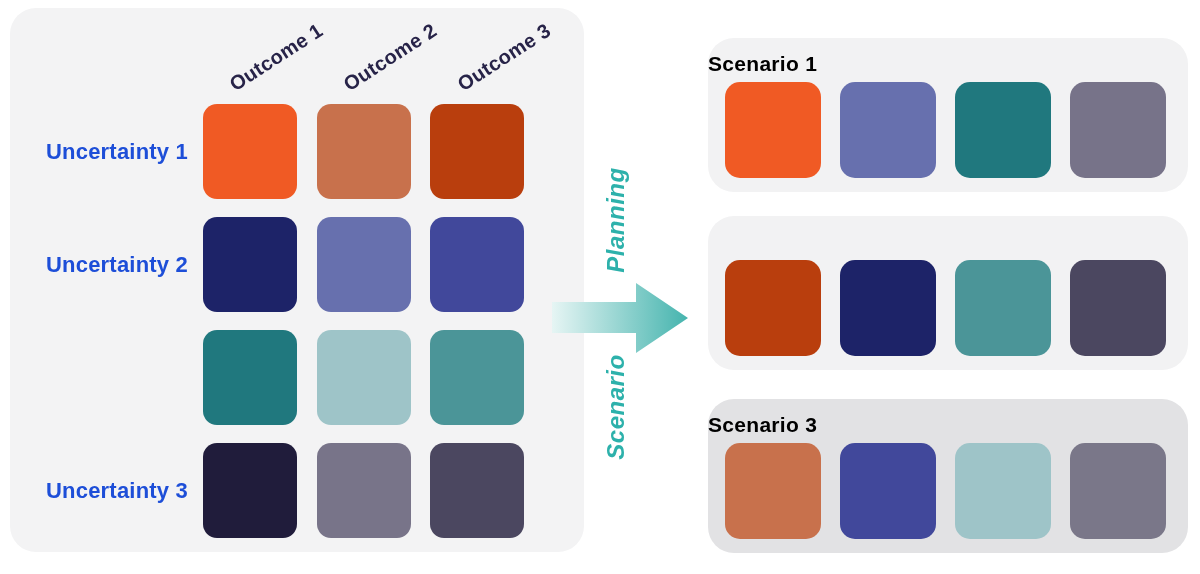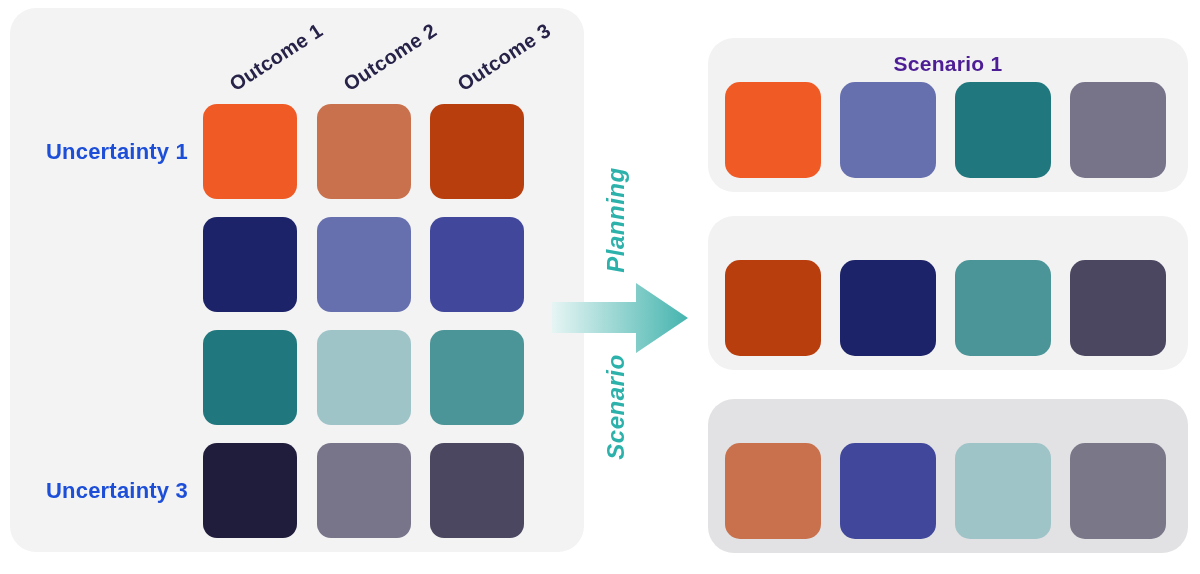--- a/index.html
+++ b/index.html
@@ -58,40 +58,41 @@
   }
 
   
   .scenario-card {
     position: absolute; left: 708px; width: 480px; height: 154px;
     border-radius: 26px;
   }
   .card0 { top: 38px; } .card1 { top: 216px; } .card2 { top: 399px; }
   .scenario-title {
     position: absolute; top: 14px; left: 0; width: 100%;
-    text-align: center; font-size: 21px; font-weight: 700;
-    color: #4c1d95; letter-spacing: 0.3px;
+    text-align: left; font-size: 21px; font-weight: 700;
+    color: #000000; letter-spacing: 0.3px;
   }
   .swatch {
     position: absolute; top: 44px; width: 96px; height: 96px; border-radius: 15px;
   }
   .s0 { left: 17px; } .s1 { left: 132px; } .s2 { left: 247px; } .s3 { left: 362px; }
 </style>
 </head>
 <body>
 
 <div class="stage">
 
   <div class="matrix-panel">
 
     <span class="outcome-label c0">Outcome 1</span>
     <span class="outcome-label c1">Outcome 2</span>
     <span class="outcome-label c2">Outcome 3</span>
 
     <span class="uncertainty-label u0">Uncertainty 1</span>
+    <span class="uncertainty-label u1">Uncertainty 2</span>
     <span class="uncertainty-label u3">Uncertainty 3</span>
 
     <div class="cell row0 col0" style="background-color: rgb(240, 90, 36);"></div>
     <div class="cell row0 col1" style="background-color: rgb(200, 113, 76);"></div>
     <div class="cell row0 col2" style="background-color: rgb(185, 62, 13);"></div>
 
     <div class="cell row1 col0" style="background-color: rgb(29, 35, 104);"></div>
     <div class="cell row1 col1" style="background-color: rgb(103, 112, 174);"></div>
     <div class="cell row1 col2" style="background-color: rgb(65, 72, 155);"></div>
 
@@ -127,19 +128,20 @@
   </div>
 
   <div class="scenario-card card1" style="background-color: rgb(242, 242, 243);">
     <div class="swatch s0" style="background-color: rgb(185, 62, 13);"></div>
     <div class="swatch s1" style="background-color: rgb(29, 35, 104);"></div>
     <div class="swatch s2" style="background-color: rgb(75, 149, 152);"></div>
     <div class="swatch s3" style="background-color: rgb(75, 71, 96);"></div>
   </div>
 
   <div class="scenario-card card2" style="background-color: rgb(226, 226, 228);">
+    <div class="scenario-title">Scenario 3</div>
     <div class="swatch s0" style="background-color: rgb(200, 113, 76);"></div>
     <div class="swatch s1" style="background-color: rgb(65, 72, 155);"></div>
     <div class="swatch s2" style="background-color: rgb(158, 196, 200);"></div>
     <div class="swatch s3" style="background-color: rgb(122, 119, 137);"></div>
   </div>
 
 </div>
 
 </body></html>

